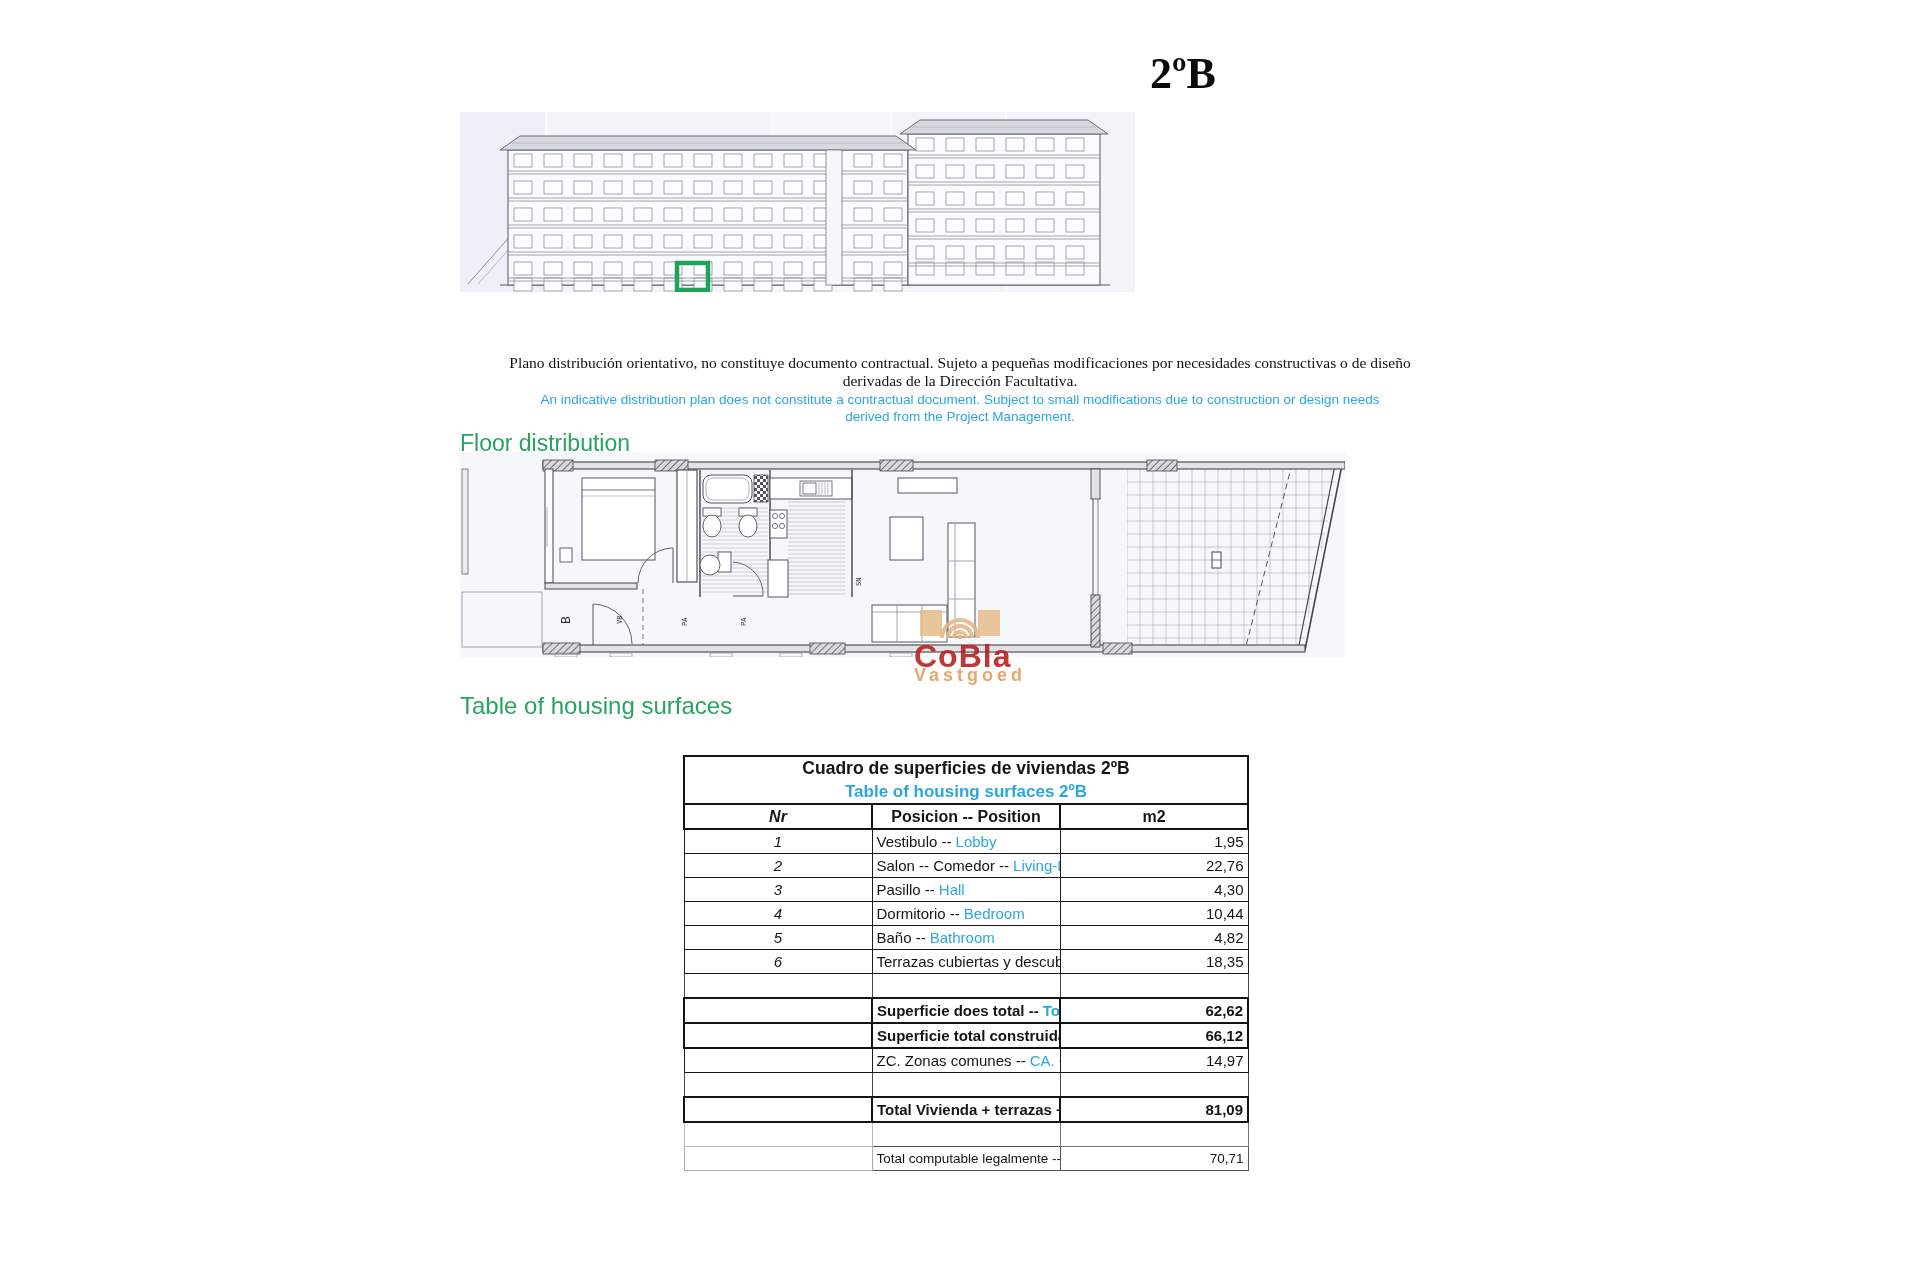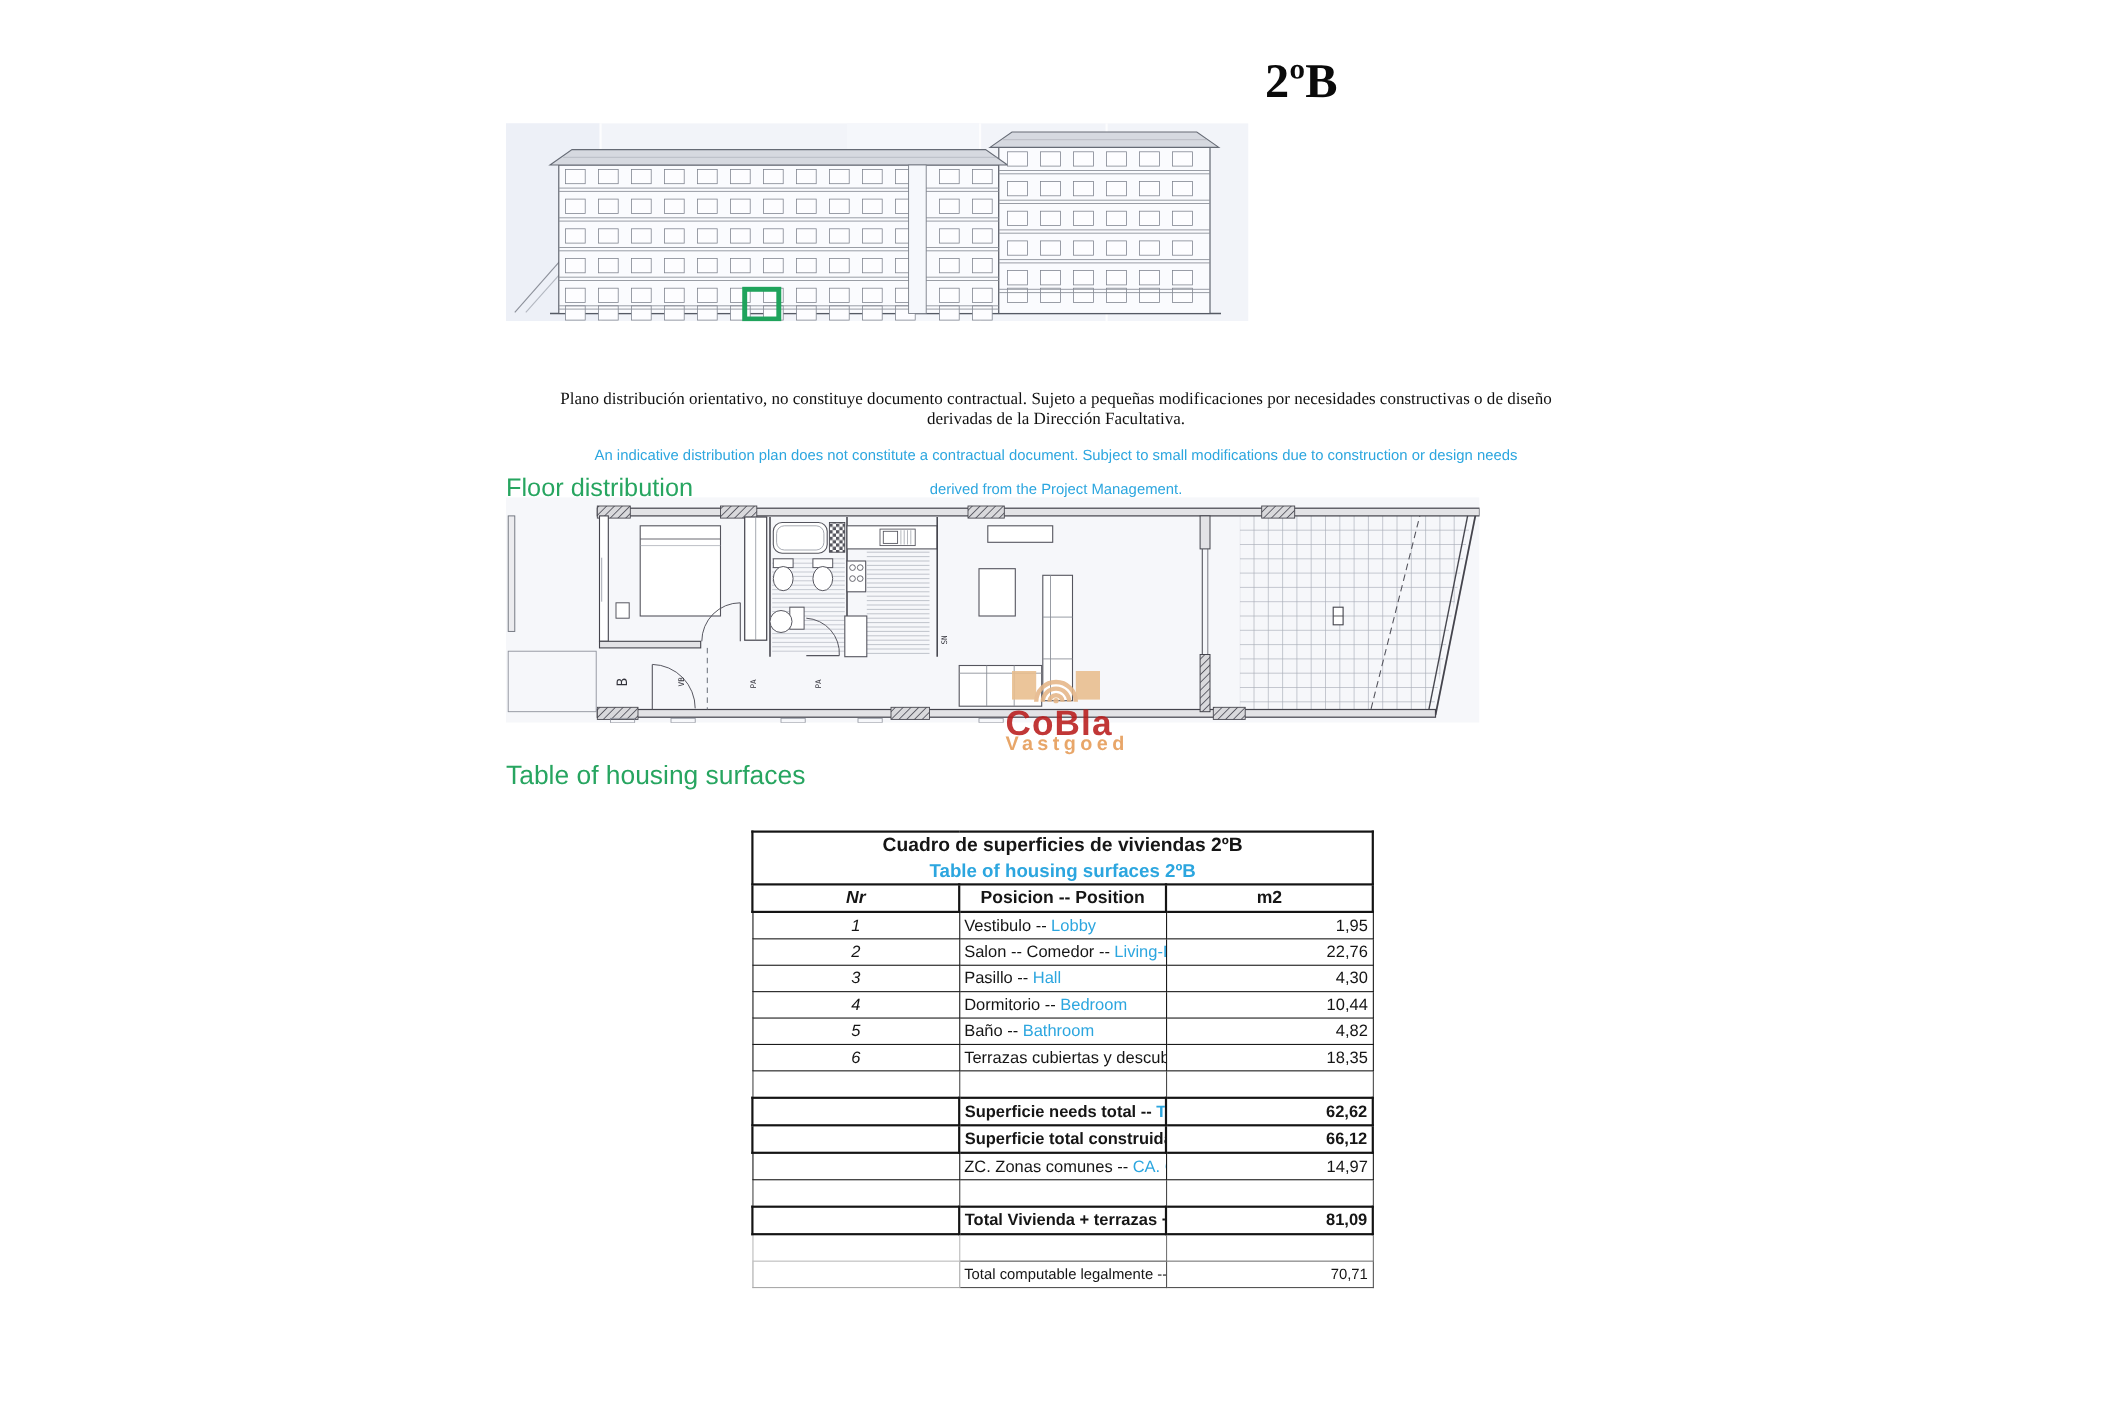--- a/index.html
+++ b/index.html
@@ -7,21 +7,21 @@
         font-family:"Liberation Sans",sans-serif;color:#1b1b1b;}
   .abs{position:absolute;}
 
   
   .apt-title{left:1150px;top:52px;font-family:"Liberation Serif",serif;font-weight:bold;
              font-size:44px;line-height:1;color:#0a0a0a;}
 
   
   .disclaimer{left:460px;top:354px;width:1000px;text-align:center;}
   .disc-es{font-family:"Liberation Serif",serif;font-size:15.5px;line-height:18px;color:#111;}
-  .disc-en{font-size:13.5px;line-height:15px;color:#2CA6DF;margin-top:16px;}
+  .disc-en{font-size:13.5px;line-height:15px;color:#2CA6DF;margin-top:2px;}
 
   
   .green-head{left:460px;width:1000px;text-align:left;color:#27A560;}
   .gh1{top:430px;font-size:23px;}
   .gh2{top:692px;font-size:24px;}
 
   
   .elevation{left:460px;top:112px;width:675px;height:180px;}
   .floorplan{left:460px;top:452px;width:885px;height:205px;}
 
@@ -425,21 +425,21 @@
         <td class="pos"><span class="es">Terrazas cubiertas y descubiertas --</span></td>
         <td class="m2">18,35</td>
       </tr>
       <tr class="row-blank">
         <td class="nr"></td>
             <td class="pos"></td>
             <td class="m2"></td>
       </tr>
       <tr class="row-heavy">
         <td class="nr"></td>
-        <td class="pos"><span class="es">Superficie needs total --</span><span class="en">Total usable area</span></td>
+        <td class="pos"><span class="es">Superficie does total --</span><span class="en">Total usable area</span></td>
         <td class="m2">62,62</td>
       </tr>
       <tr class="row-heavy">
         <td class="nr"></td>
         <td class="pos"><span class="es">Superficie total construida --</span></td>
         <td class="m2">66,12</td>
       </tr>
       <tr class="row-mid">
         <td class="nr"></td>
         <td class="pos"><span class="es">ZC. Zonas comunes --</span><span class="en">CA. Common areas</span></td>

